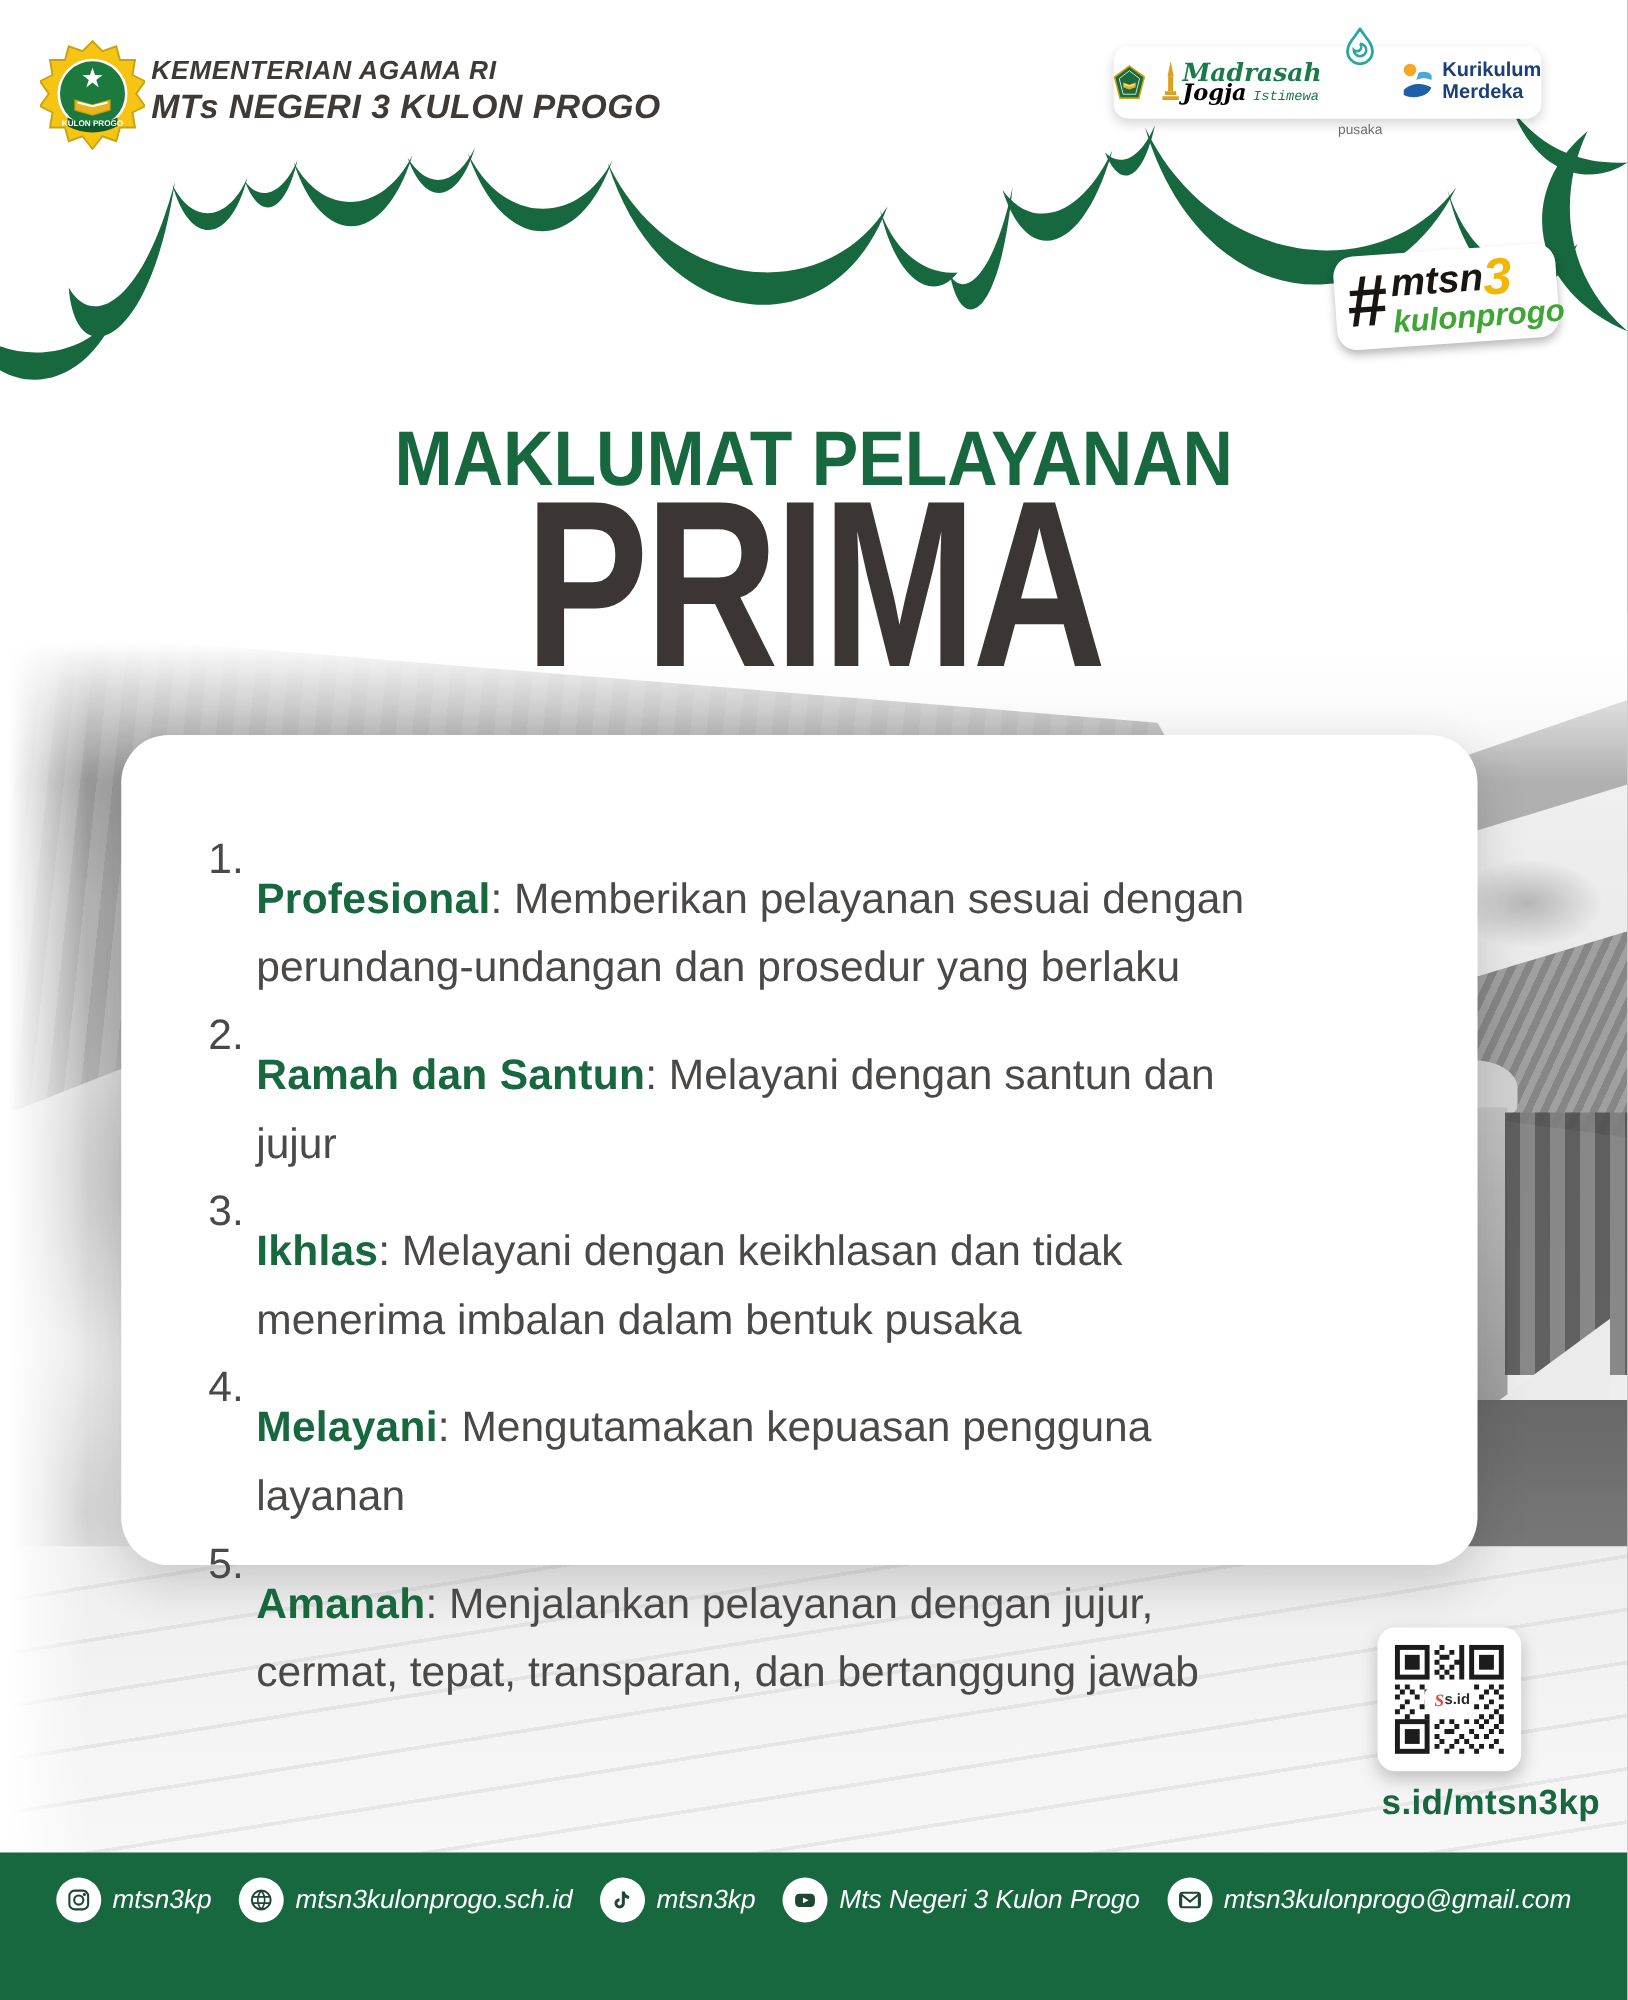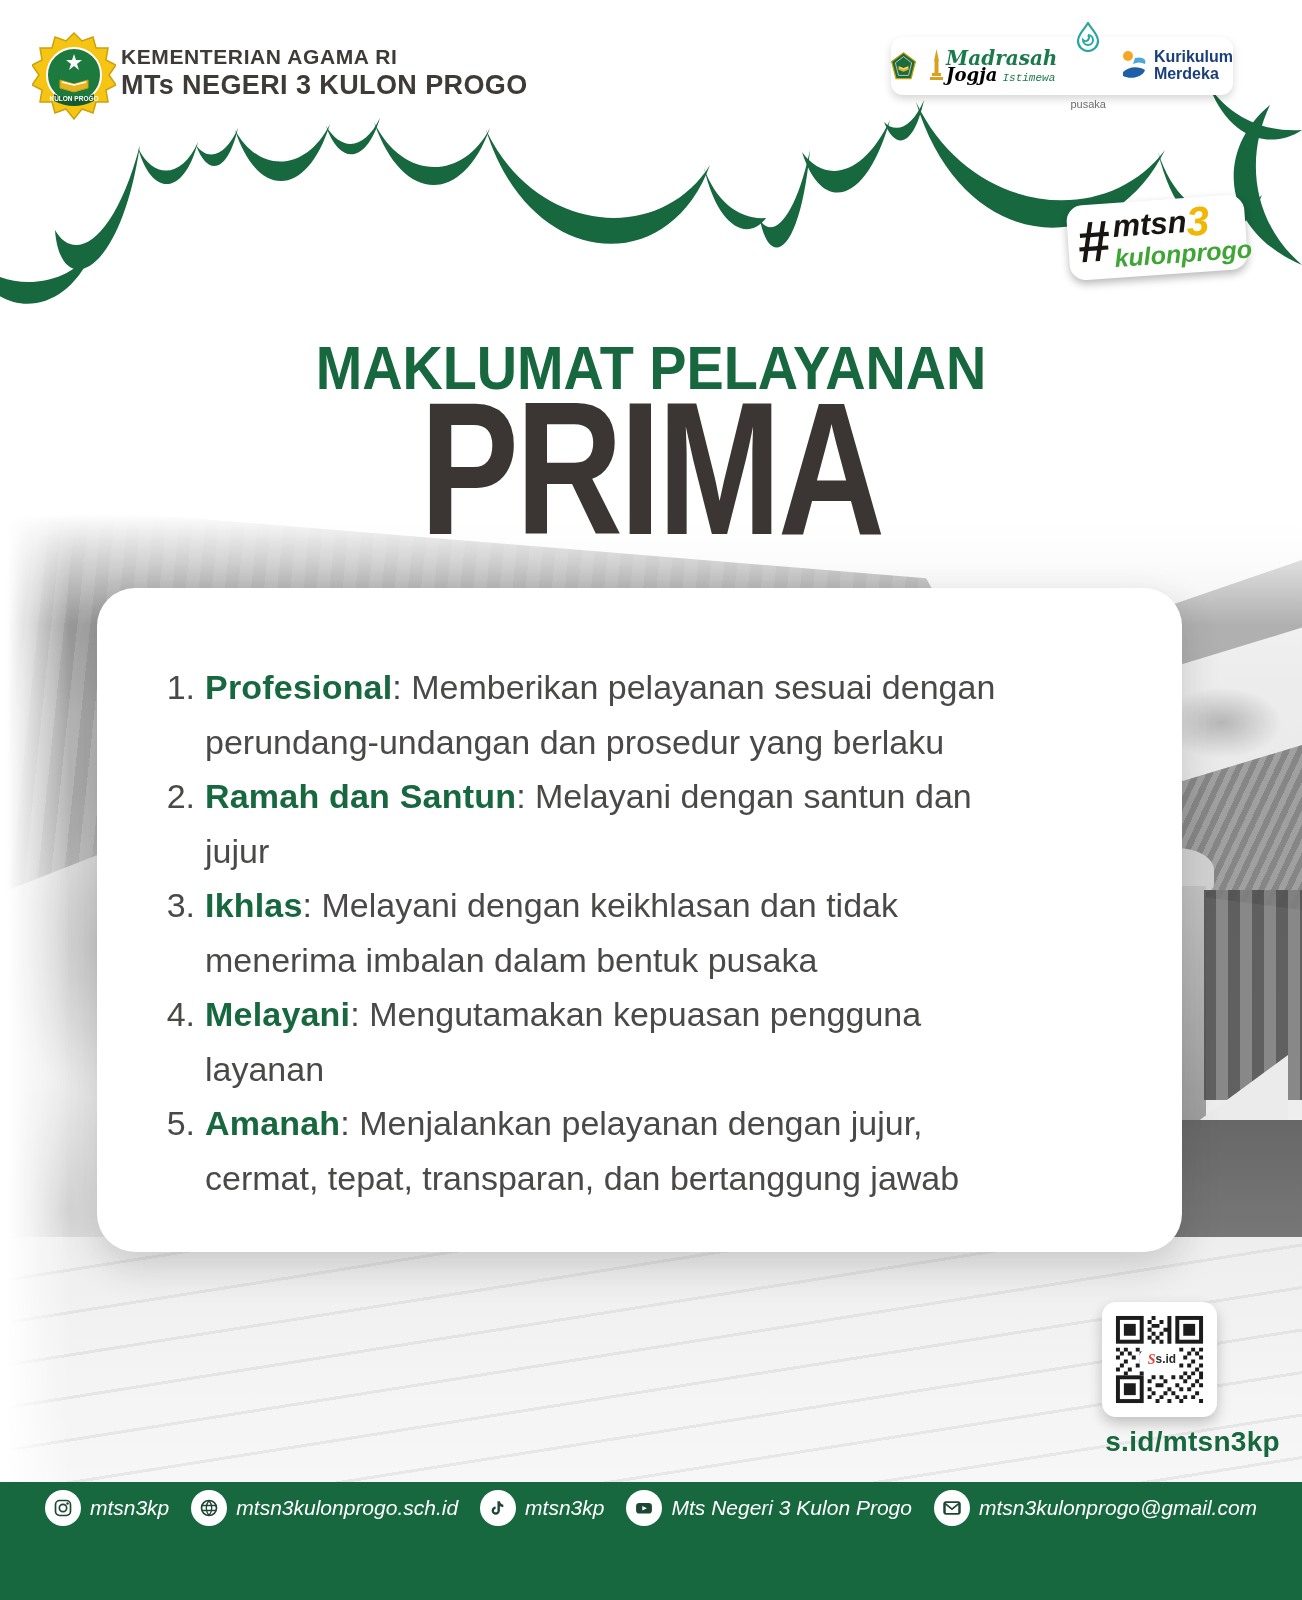--- a/index.html
+++ b/index.html
@@ -32,21 +32,21 @@
   .r-wall{right:0;top:630px;width:155px;height:225px;background:linear-gradient(180deg,#575757,#7a7a7a);}
   .road{left:0;bottom:0;width:1302px;height:245px;
     background:
       repeating-linear-gradient(171deg,rgba(170,170,170,.22) 0 3px,rgba(0,0,0,0) 3px 42px),
       linear-gradient(180deg,#ededed,#f7f7f7);}
   .fade-top{left:0;top:0;width:1302px;height:135px;background:linear-gradient(180deg,#ffffff 18%,rgba(255,255,255,0));}
   .fade-left{left:0;top:0;width:70px;height:992px;background:linear-gradient(90deg,#ffffff 10%,rgba(255,255,255,0));}
 
   
   .emblem{position:absolute;left:32px;top:32px;width:84px;height:88px;}
-  .header-text{position:absolute;left:121px;top:45px;color:#3e3a37;line-height:1.18;}
+  .header-text{position:absolute;left:121px;top:45px;color:#3e3a37;line-height:1.18;font-style:italic;}
   .ministry{font-size:21px;font-weight:bold;letter-spacing:.6px;}
   .school{font-size:27px;font-weight:bold;letter-spacing:.4px;}
 
   
   .badges{position:absolute;right:69px;top:37px;width:342px;height:58px;background:#ffffff;
     border-radius:12px;box-shadow:0 4px 9px rgba(0,0,0,.16);
     display:flex;align-items:center;justify-content:center;gap:13px;}
   .madrasah{display:flex;align-items:center;gap:2px;}
   .madrasah-txt{font-family:"DejaVu Serif",serif;font-style:italic;line-height:.9;}
   .madrasah-w1{display:block;color:#1a7a4a;font-size:20px;font-weight:bold;}
@@ -80,32 +80,32 @@
     color:#3b3633;font-size:190px;font-weight:800;line-height:152px;letter-spacing:-4px;
     transform:scaleX(.78);}
 
   
   .card{position:absolute;left:97px;top:588px;width:1085px;height:664px;background:#ffffff;
     border-radius:38px;box-shadow:0 14px 38px rgba(50,50,50,.20);box-sizing:border-box;
     padding:72px 78px 0 50px;}
   .pledge{list-style:none;margin:0;padding:0;font-size:34px;line-height:54.5px;color:#4b4948;}
   .pledge li{display:flex;}
   .pledge .num{flex:0 0 48px;text-align:right;margin-right:10px;}
-  .pledge .itext{max-width:870px;}
+  .pledge .itext{max-width:870px;margin-top:32px;}
   .pledge .term{color:#17673F;font-weight:800;letter-spacing:.2px;}
 
   
   .qr-tile{position:absolute;left:1102px;top:1302px;width:115px;height:115px;background:#ffffff;
     border-radius:14px;box-shadow:0 6px 14px rgba(0,0,0,.22);display:flex;align-items:center;justify-content:center;}
   .qr-caption{position:absolute;left:1040px;top:1426px;width:240px;text-align:right;
     color:#17673F;font-size:28px;font-weight:800;letter-spacing:.3px;}
 
   
   .footer{position:absolute;left:0;bottom:0;width:1302px;height:118px;background:#17673F;
-    display:flex;justify-content:center;gap:22px;padding-top:8px;box-sizing:border-box;}
+    display:flex;justify-content:center;gap:22px;padding-top:20px;box-sizing:border-box;}
   .f-item{display:flex;align-items:center;gap:9px;height:36px;}
   .f-circle{width:36px;height:36px;border-radius:50%;background:#ffffff;display:flex;
     align-items:center;justify-content:center;flex:0 0 36px;}
   .f-text{color:#ffffff;font-size:21px;font-style:italic;white-space:nowrap;}
 </style>
 </head>
 <body>
 
 <div class="poster">
 

